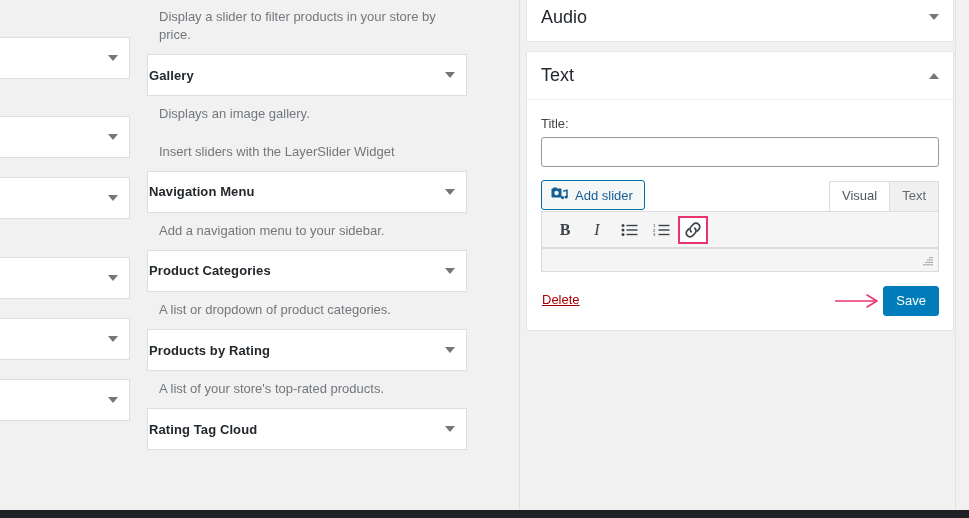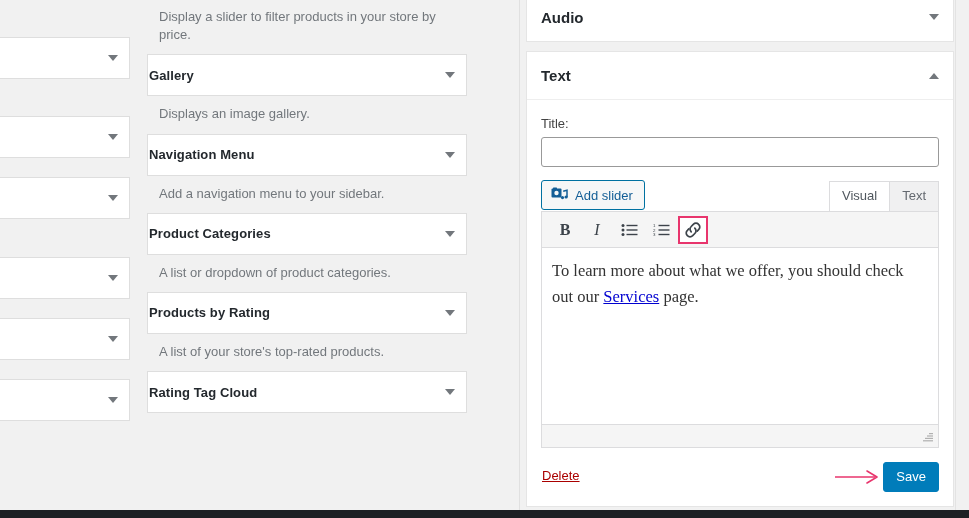--- a/index.html
+++ b/index.html
@@ -102,22 +102,22 @@
     height: 48px;
     display: flex;
     align-items: center;
     padding: 0 14px;
     position: relative;
     background: #fff;
     border-bottom: 1px solid #eee;
   }
   .acc-widget.collapsed .acc-head { border-bottom: none; }
   .acc-head .acc-title {
-    font-size: 15px;
-    font-weight: bold;
+    font-size: 18px;
+    font-weight: normal;
     color: #23282d;
   }
   .acc-head .acc-caret {
     position: absolute;
     right: 14px; top: 50%;
     transform: translateY(-50%);
     width: 0; height: 0;
     border-left: 5px solid transparent;
     border-right: 5px solid transparent;
   }
@@ -369,20 +369,21 @@
 
       <div class="wslot">
         <div class="widget-box">
           <span class="wtitle">Gallery</span>
           <span class="wcaret"></span>
         </div>
         <div class="widget-desc">Displays an image gallery.</div>
       </div>
 
       <div class="wslot">
+        <div class="widget-desc">Insert sliders with the LayerSlider Widget</div>
       </div>
 
       <div class="wslot">
         <div class="widget-box">
           <span class="wtitle">Navigation Menu</span>
           <span class="wcaret"></span>
         </div>
         <div class="widget-desc">Add a navigation menu to your sidebar.</div>
       </div>
 
@@ -482,23 +483,20 @@
               <div class="tb-btn highlight">
                 <svg width="18" height="18" viewBox="0 0 18 18" aria-hidden="true">
                   <g stroke="#3c434a" stroke-width="1.7" fill="none" stroke-linecap="round">
                     <path d="M7.2 10.8 C5.6 9.2 5.6 7.0 7.2 5.5 L9.3 3.4 C10.9 1.8 13.1 1.8 14.6 3.4 C16.2 5.0 16.2 7.2 14.6 8.7 L13.2 10.1"></path>
                     <path d="M10.8 7.2 C12.4 8.8 12.4 11.0 10.8 12.5 L8.7 14.6 C7.1 16.2 4.9 16.2 3.4 14.6 C1.8 13.0 1.8 10.8 3.4 9.3 L4.8 7.9"></path>
                   </g>
                 </svg>
               </div>
             </div>
 
-            <div class="mce-content">
-              <p><span>To learn more about what we offer, you should check out our </span><a class="inline-link" href="#">Services</a><span> page.</span></p>
-            </div>
 
             <div class="mce-statusbar">
               <span class="resize-grip">
                 <svg width="14" height="14" viewBox="0 0 14 14" aria-hidden="true">
                   <rect x="9" y="3" width="4" height="1.2" fill="#b0b0b0"></rect>
                   <rect x="7" y="5.4" width="6" height="1.2" fill="#b0b0b0"></rect>
                   <rect x="5" y="7.8" width="8" height="1.2" fill="#b0b0b0"></rect>
                   <rect x="3" y="10.2" width="10" height="1.2" fill="#b0b0b0"></rect>
                 </svg>
               </span>

